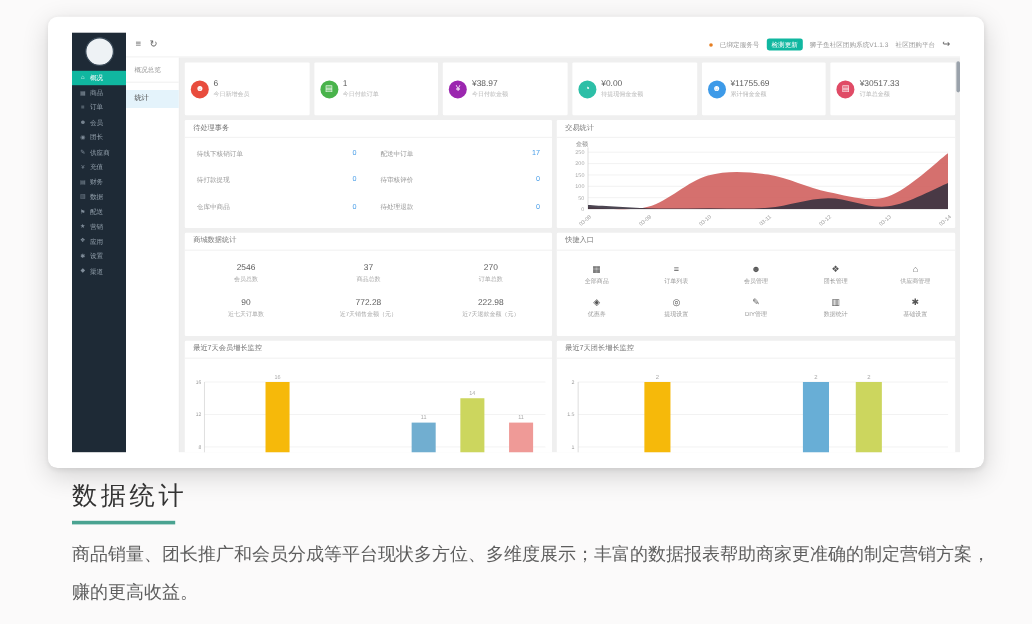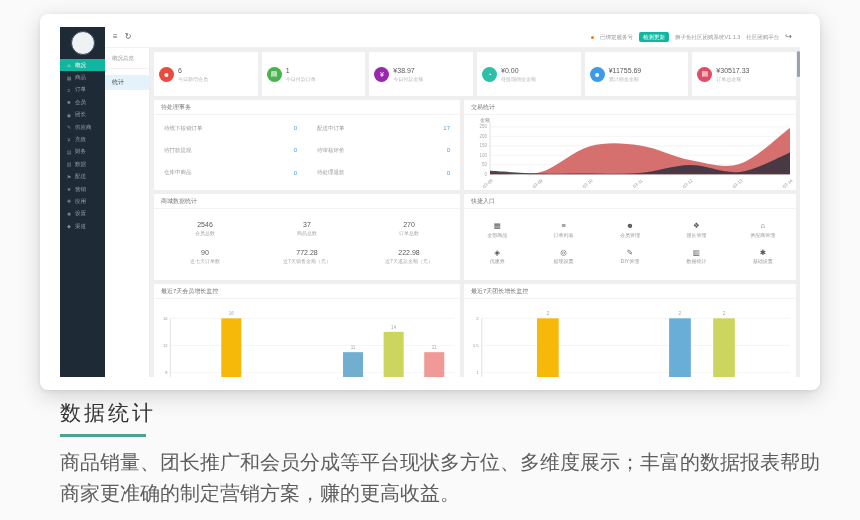--- a/index.html
+++ b/index.html
@@ -65,21 +65,21 @@
   .quick-grid{flex:1;display:grid;grid-template-columns:repeat(5,1fr);align-content:space-evenly;text-align:center;padding:2px 0 5px;}
   .quick-icon{font-size:7.5px;color:#555;margin-bottom:2px;line-height:1;}
   .quick-label{font-size:5px;color:#999;}
   .panel svg{display:block;width:100%;}
   
   .scrollbar{position:absolute;right:0;top:0;width:4px;height:100%;}
   .scroll-thumb{position:absolute;top:3px;right:0.5px;width:3px;height:26px;background:#9aa2ab;border-radius:2px;}
   
   .heading{position:absolute;left:60px;top:399px;margin:0;font-size:21px;font-weight:500;color:#333;letter-spacing:3px;}
   .underline{position:absolute;left:60px;top:434px;width:86px;height:3px;}
-  .desc{position:absolute;left:60px;top:447px;width:768px;margin:0;font-size:20px;line-height:31px;color:#5e5e5e;}
+  .desc{position:absolute;left:60px;top:447px;width:768px;margin:0;font-size:15px;line-height:31px;color:#5e5e5e;}
 </style>
 </head>
 <body>
 
 <div class="shot">
   <div class="dash">
 
     <aside class="sidebar">
       <div class="logo">
         <div class="logo-circle"></div>

